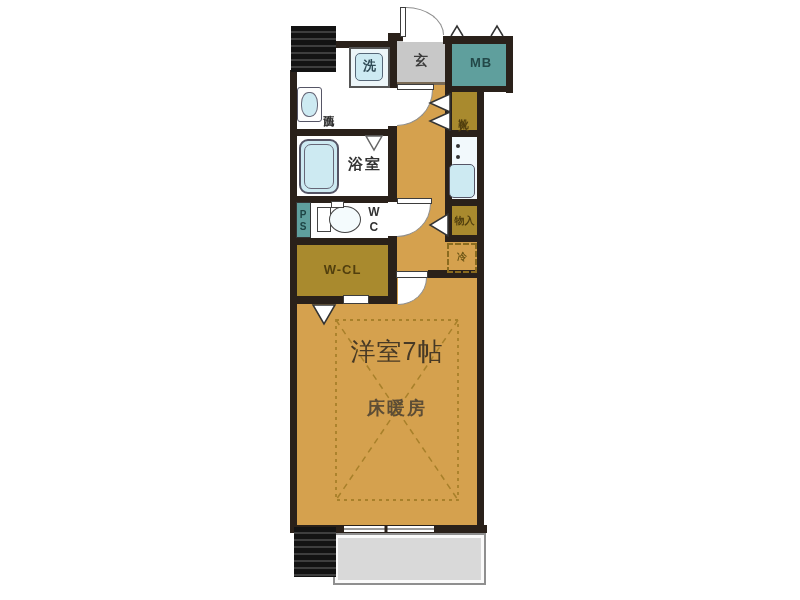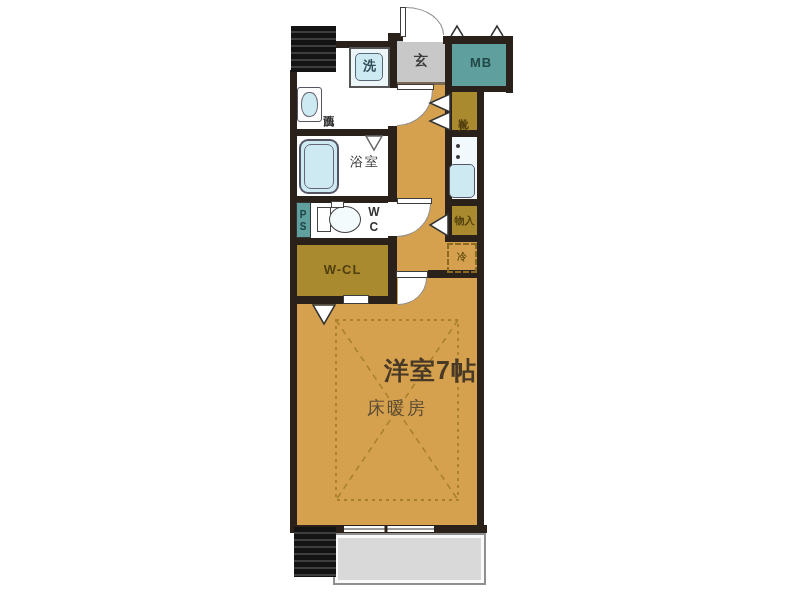--- a/index.html
+++ b/index.html
@@ -2,21 +2,21 @@
 <html style="--wall: #2a211a; --tan: #d5a14e; --mustard: #a98a2e; --teal: #5f9f9d; --genkan: #c8c8c8; --balcony: #d9d9d9; --cyan: #cdeaf2; --dash: #a8802a;"><head>
 <meta charset="utf-8">
 <style>
   html,body{margin:0;padding:0;background:#fff;}
   #stage{position:relative;width:800px;height:600px;background:#fff;overflow:hidden;
          font-family:"Liberation Sans","DejaVu Sans",sans-serif;}
   .fill{position:absolute;}
   .wall{position:absolute;background:var(--wall,#2a211a);z-index:3;}
   .pillar{position:absolute;z-index:6;
           background:repeating-linear-gradient(180deg,#131313 0 5px,#3e3e3e 5px 7px);}
-  .lbl{position:absolute;z-index:7;text-align:center;line-height:1.15;}
+  .lbl{position:absolute;z-index:7;text-align:center;line-height:1.15;font-weight:bold;}
   .vtext{writing-mode:vertical-rl;text-orientation:upright;letter-spacing:1px;}
   .leaf{position:absolute;background:#fff;border:1.5px solid #3d3d3d;box-sizing:border-box;z-index:5;}
   .gap{position:absolute;background:#fff;z-index:4;}
   .arc-br{position:absolute;background:#fff;z-index:4;box-sizing:border-box;
           border-right:1.6px solid #8e8e8e;border-bottom:1.6px solid #8e8e8e;
           border-radius:0 0 100% 0;}
   .arc-tr{position:absolute;background:#fff;z-index:4;box-sizing:border-box;
           border-right:1.6px solid #8e8e8e;border-top:1.6px solid #8e8e8e;
           border-radius:0 100% 0 0;}
   .fixture{position:absolute;box-sizing:border-box;z-index:5;}
@@ -119,24 +119,24 @@
       <rect x="336" y="320" width="122" height="180" fill="none" stroke="#a8802a" stroke-width="1.8" stroke-dasharray="3 4"></rect>
       <line x1="336" y1="320" x2="458" y2="500" stroke="#a8802a" stroke-width="1.5" stroke-dasharray="6 5"></line>
       <line x1="458" y1="320" x2="336" y2="500" stroke="#a8802a" stroke-width="1.5" stroke-dasharray="6 5"></line>
     </g>
   </svg>
 
   <div class="lbl" style="left:397px;top:52px;width:48px;font-size:14px;font-weight:bold;color:#3c3c3c;">玄</div>
   <div class="lbl" style="left:452px;top:56px;width:58px;font-size:13px;font-weight:bold;color:#234848;letter-spacing:1px;">MB</div>
   <div class="lbl" style="left:349px;top:59px;width:41px;font-size:13px;font-weight:bold;color:#2f4a55;">洗</div>
   <div class="lbl vtext" style="left:322px;top:87px;height:40px;font-size:11px;font-weight:bold;color:#333;">洗面</div>
-  <div class="lbl" style="left:342px;top:155px;width:46px;font-size:13px;font-weight:normal;color:#333;letter-spacing:2px;">浴室</div>
+  <div class="lbl" style="left:342px;top:155px;width:46px;font-size:15px;font-weight:bold;color:#333;letter-spacing:2px;">浴室</div>
   <div class="lbl vtext" style="left:366px;top:204px;height:32px;font-size:12px;font-weight:bold;color:#333;">WC</div>
   <div class="lbl vtext" style="left:297px;top:205px;height:31px;font-size:10px;font-weight:bold;color:#1e4444;z-index:8;">PS</div>
   <div class="lbl" style="left:297px;top:263px;width:91px;font-size:13px;font-weight:bold;color:#513f0e;letter-spacing:1px;">W-CL</div>
   <div class="lbl vtext" style="left:458px;top:95px;height:34px;font-size:10.5px;font-weight:bold;color:#513f0e;">靴入</div>
   <div class="lbl" style="left:450px;top:215px;width:29px;font-size:10px;font-weight:bold;color:#513f0e;">物入</div>
   <div class="lbl" style="left:447px;top:251px;width:30px;font-size:10px;font-weight:bold;color:#6b5516;">冷</div>
-  <div class="lbl" style="left:317px;top:356px;width:160px;font-size:25px;font-weight:bold;color:#473925;letter-spacing:1px;text-align:right;">洋室7帖</div>
+  <div class="lbl" style="left:317px;top:337px;width:160px;font-size:25px;font-weight:normal;color:#473925;letter-spacing:1px;">洋室7帖</div>
   <div class="lbl" style="left:317px;top:398px;width:160px;font-size:18px;color:#5d4d35;letter-spacing:2px;">床暖房</div>
 
 
 </div>
 
 </body></html>

